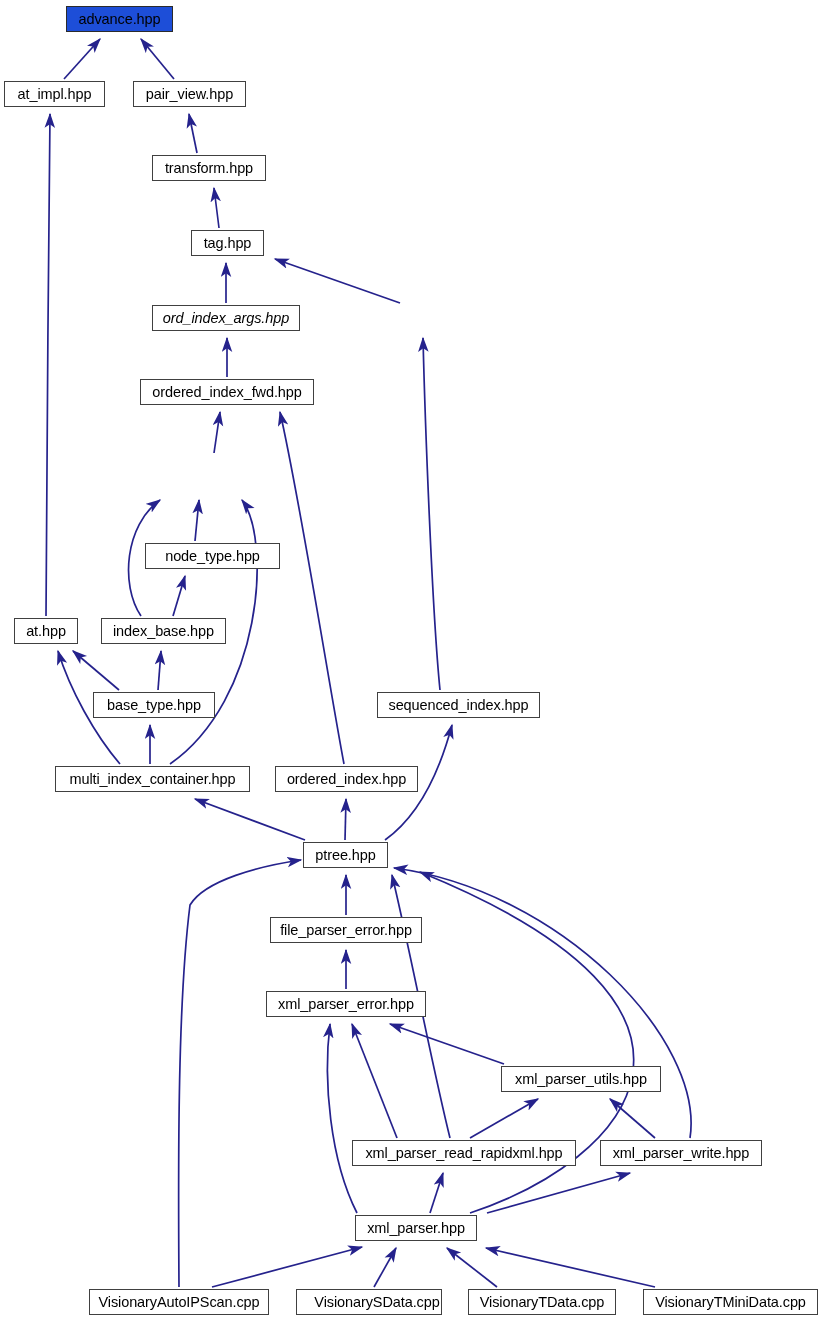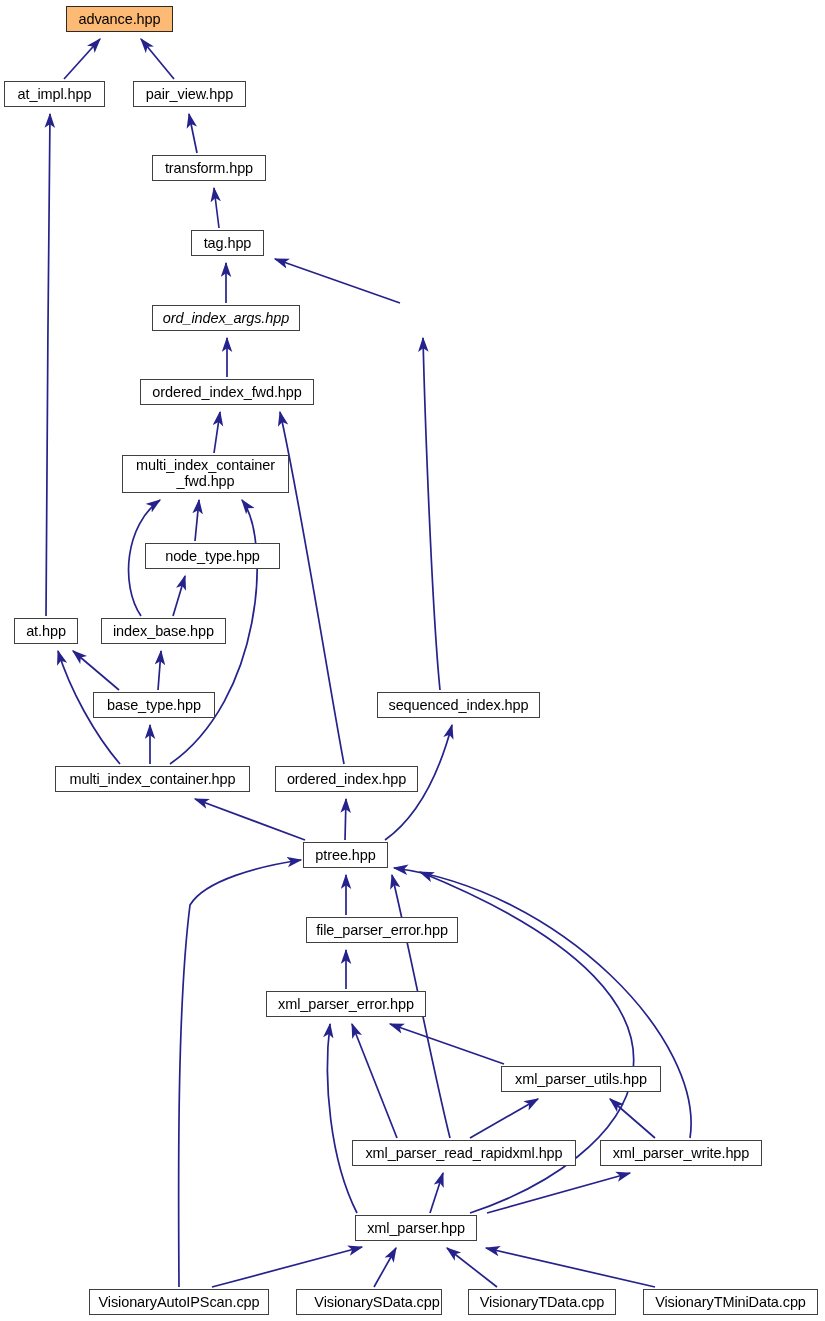--- a/index.html
+++ b/index.html
@@ -33,21 +33,21 @@
     line-height: 1.12;
     display: flex;
     align-items: center;
     justify-content: center;
     text-align: center;
     white-space: pre;
     letter-spacing: -0.1px;
     z-index: 5;
   }
   .gnode.current {
-    background: #fdba74;
+    background: #1d4ed8;
     border-color: #2b2b2b;
   }
   .gnode.two-line {
     line-height: 1.08;
   }
 </style>
 </head>
 <body>
 
 <div id="graph-root">
@@ -150,40 +150,38 @@
 
   <div class="gnode" style="left:152px; top:155px;  width:114px; height:26px;">transform.hpp</div>
 
   <div class="gnode" style="left:191px; top:230px;  width:73px;  height:26px;">tag.hpp</div>
 
   <div class="gnode" style="left:152px; top:305px;  width:148px; height:26px;font-style:italic;">ord_index_args.hpp</div>
 
 
   <div class="gnode" style="left:140px; top:379px;  width:174px; height:26px;">ordered_index_fwd.hpp</div>
 
-  <div class="gnode two-line" style="left:122px; top:455px;  width:167px; height:38px;">multi_index_container
-_fwd.hpp</div>
 
   <div class="gnode" style="left:145px; top:543px;  width:135px; height:26px;">node_type.hpp</div>
 
   <div class="gnode" style="left:14px;  top:618px;  width:64px;  height:26px;">at.hpp</div>
 
   <div class="gnode" style="left:101px; top:618px;  width:125px; height:26px;">index_base.hpp</div>
 
   <div class="gnode" style="left:93px;  top:692px;  width:122px; height:26px;">base_type.hpp</div>
 
   <div class="gnode" style="left:377px; top:692px;  width:163px; height:26px;">sequenced_index.hpp</div>
 
   <div class="gnode" style="left:55px;  top:766px;  width:195px; height:26px;">multi_index_container.hpp</div>
 
   <div class="gnode" style="left:275px; top:766px;  width:143px; height:26px;">ordered_index.hpp</div>
 
   <div class="gnode" style="left:303px; top:842px;  width:85px;  height:26px;">ptree.hpp</div>
 
-  <div class="gnode" style="left:270px; top:917px;  width:152px; height:26px;margin-left:36px;">file_parser_error.hpp</div>
+  <div class="gnode" style="left:270px; top:917px;  width:152px; height:26px;">file_parser_error.hpp</div>
 
   <div class="gnode" style="left:266px; top:991px;  width:160px; height:26px;">xml_parser_error.hpp</div>
 
   <div class="gnode" style="left:501px; top:1066px; width:160px; height:26px;text-align:center;">xml_parser_utils.hpp</div>
 
   <div class="gnode" style="left:352px; top:1140px; width:224px; height:26px;">xml_parser_read_rapidxml.hpp</div>
 
   <div class="gnode" style="left:600px; top:1140px; width:162px; height:26px;">xml_parser_write.hpp</div>
 
   <div class="gnode" style="left:355px; top:1215px; width:122px; height:26px;">xml_parser.hpp</div>

